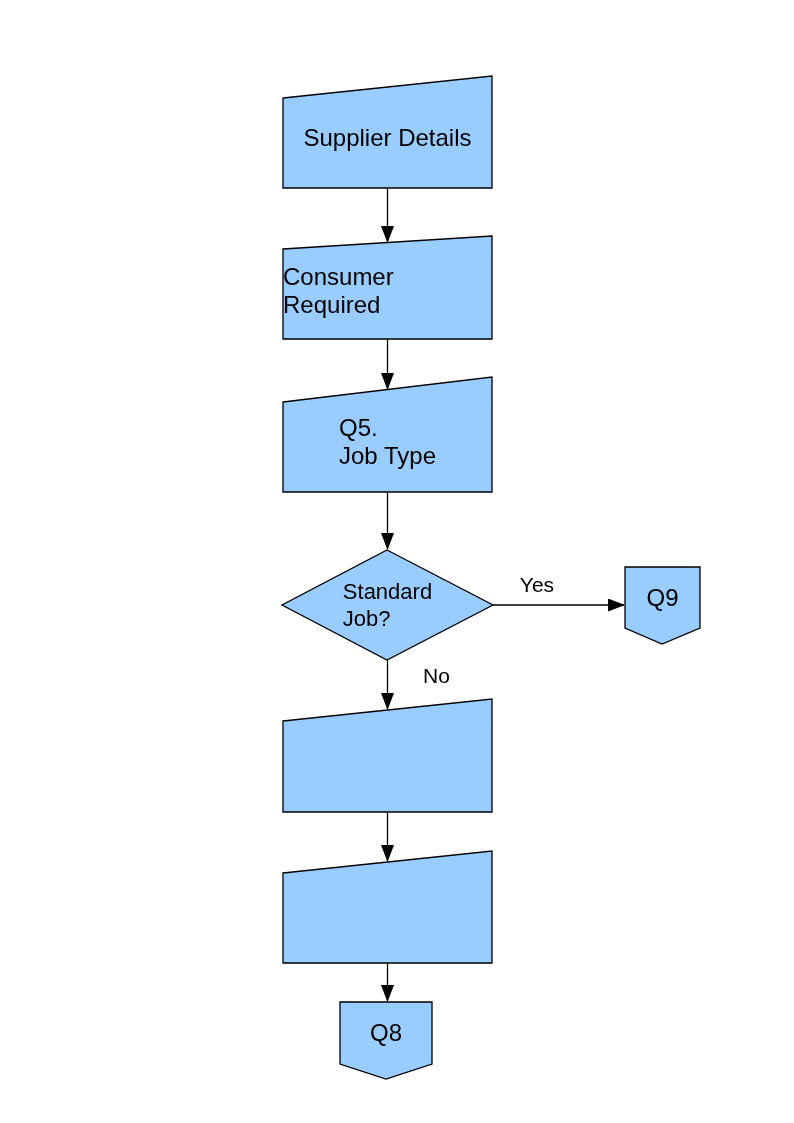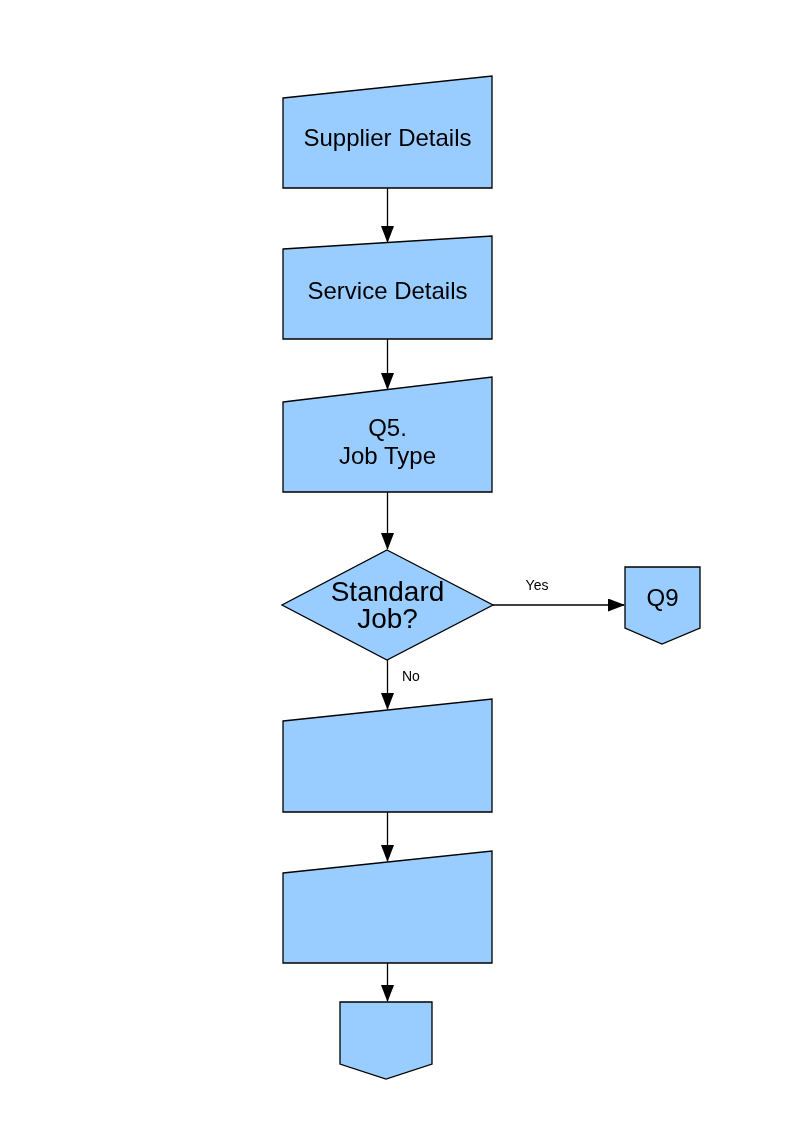--- a/index.html
+++ b/index.html
@@ -13,30 +13,29 @@
     background: var(--bg);
     overflow: hidden;
   }
   #diagram-svg { position: absolute; left: 0; top: 0; }
   .node { fill: var(--node-fill); stroke: var(--node-stroke); stroke-width: 1.3px; }
   .edge { stroke: var(--node-stroke); stroke-width: 1.3px; fill: none; }
   .arrowhead-path { fill: var(--node-stroke); }
   .nlabel {
     position: absolute;
     display: flex; align-items: center; justify-content: center;
-    text-align: center;
     white-space: pre-line;
     color: #000;
     font-size: 24px; line-height: 28px;
     pointer-events: none;
   }
-  .nlabel.decision-label { font-size: 28px; line-height: 27px; }
+  .nlabel.decision-label { font-size: 22px; line-height: 27px; }
   .nlabel.connector-label { font-size: 24px; line-height: 30px; }
-  .nlabel.branch-label { font-size: 14px; line-height: 24px; }
-  .nlabel.branch-label.left-align { justify-content: flex-start; text-align: center; }
+  .nlabel.branch-label { font-size: 21px; line-height: 24px; }
+  .nlabel.branch-label.left-align { justify-content: flex-start; text-align: center; margin-left: 21px; }
 </style>
 </head>
 <body>
 
 <div id="page">
 
   <svg id="diagram-svg" width="794" height="1123" viewBox="0 0 794 1123">
     <defs>
       <marker id="arrowhead" markerUnits="userSpaceOnUse" markerWidth="17" markerHeight="13" viewBox="0 0 17 13" refX="16" refY="6.5" orient="auto">
         <path class="arrowhead-path" d="M0,0 L17,6.5 L0,13 Z"></path>
@@ -55,23 +54,24 @@
     <polygon class="node" points="283,249 492,236 492,339 283,339"></polygon>
     <polygon class="node" points="283,402 492,377 492,492 283,492"></polygon>
     <polygon class="node" points="387,550 493,605 387,660 282,605"></polygon>
     <polygon class="node" points="625,567 700,567 700,628 662,644 625,628"></polygon>
     <polygon class="node" points="283,721 492,699 492,812 283,812"></polygon>
     <polygon class="node" points="283,873 492,851 492,963 283,963"></polygon>
     <polygon class="node" points="340,1002 432,1002 432,1064 386,1079 340,1064"></polygon>
   </svg>
 
   <div class="nlabel" style="left:283px; top:87px;  width:209px; height:101px;">Supplier Details</div>
-  <div class="nlabel" style="left:283px; top:243px; width:209px; height:96px;">Service Details</div>
+  <div class="nlabel" style="left:283px; top:243px; width:209px; height:96px;">Consumer Required</div>
   <div class="nlabel" style="left:283px; top:392px; width:209px; height:100px;">Q5.
 Job Type</div>
   <div class="nlabel decision-label" style="left:282px; top:550px; width:211px; height:110px;">Standard
 Job?</div>
   <div class="nlabel connector-label" style="left:625px; top:567px; width:75px; height:61px;">Q9</div>
+  <div class="nlabel connector-label" style="left:340px; top:1002px; width:92px; height:62px;">Q8</div>
 
   <div class="nlabel branch-label" style="left:505px; top:570px; width:64px; height:30px;">Yes</div>
   <div class="nlabel branch-label left-align" style="left:402px; top:662px; width:60px; height:28px;">No</div>
 
 </div>
 
 </body></html>

